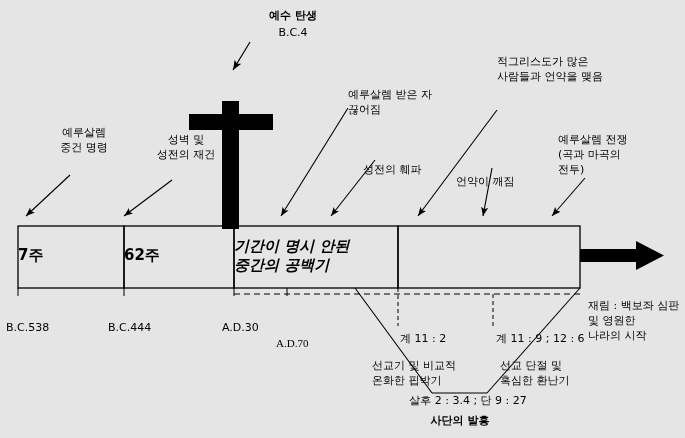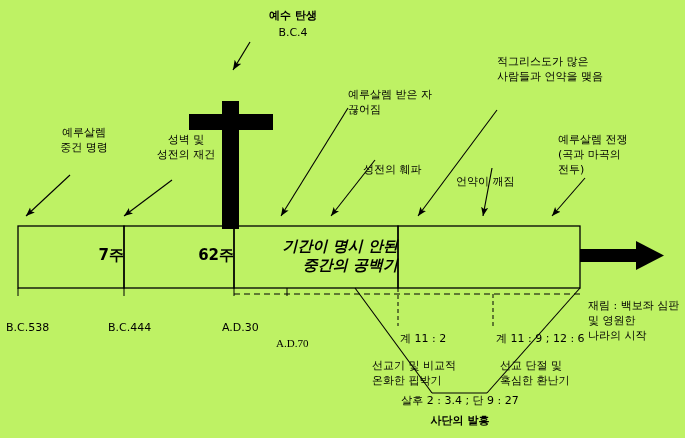--- a/index.html
+++ b/index.html
@@ -9,21 +9,21 @@
   }
   body {
     font-family: "DejaVu Sans", "Liberation Sans", sans-serif;
     color: #000000;
   }
   #stage {
     position: relative;
     width: 685px;
     height: 438px;
     overflow: hidden;
-    background: #bef264;
+    background: #e5e5e5;
   }
   #svg-layer {
     position: absolute;
     left: 0;
     top: 0;
     width: 685px;
     height: 438px;
   }
   .lbl {
     position: absolute;
@@ -32,21 +32,21 @@
     white-space: pre;
     color: #000;
   }
   .lbl.c { text-align: center; }
   .lbl.l { text-align: left; margin-top: 24px; }
   .box-text {
     position: absolute;
     font-weight: bold;
     font-size: 15px;
     line-height: 19px;
-    text-align: right;
+    text-align: left;
     white-space: pre;
   }
   .bold {
     font-weight: bold;
   }
 </style>
 </head>
 <body>
 
 <div id="stage">
@@ -143,16 +143,16 @@
 나라의 시작</div>
 
   <div class="lbl l" style="left:400px; top:307px; width:80px;">계 11 : 2</div>
   <div class="lbl l" style="left:496px; top:307px; width:120px;">계 11 : 9 ; 12 : 6</div>
 
   <div class="lbl l" style="left:372px; top:334px; width:116px;">선교기 및 비교적
 온화한 핍박기</div>
   <div class="lbl l" style="left:500px; top:334px; width:116px;">선교 단절 및
 혹심한 환난기</div>
 
-  <div class="lbl c" style="left:368px; top:393px; width:184px;">살후 2 : 3.4 ; 단 9 : 27</div>
+  <div class="lbl c" style="left:376px; top:393px; width:184px;">살후 2 : 3.4 ; 단 9 : 27</div>
   <div class="lbl c bold" style="left:368px; top:413px; width:184px;">사단의 발흥</div>
 
 </div>
 
 </body></html>

